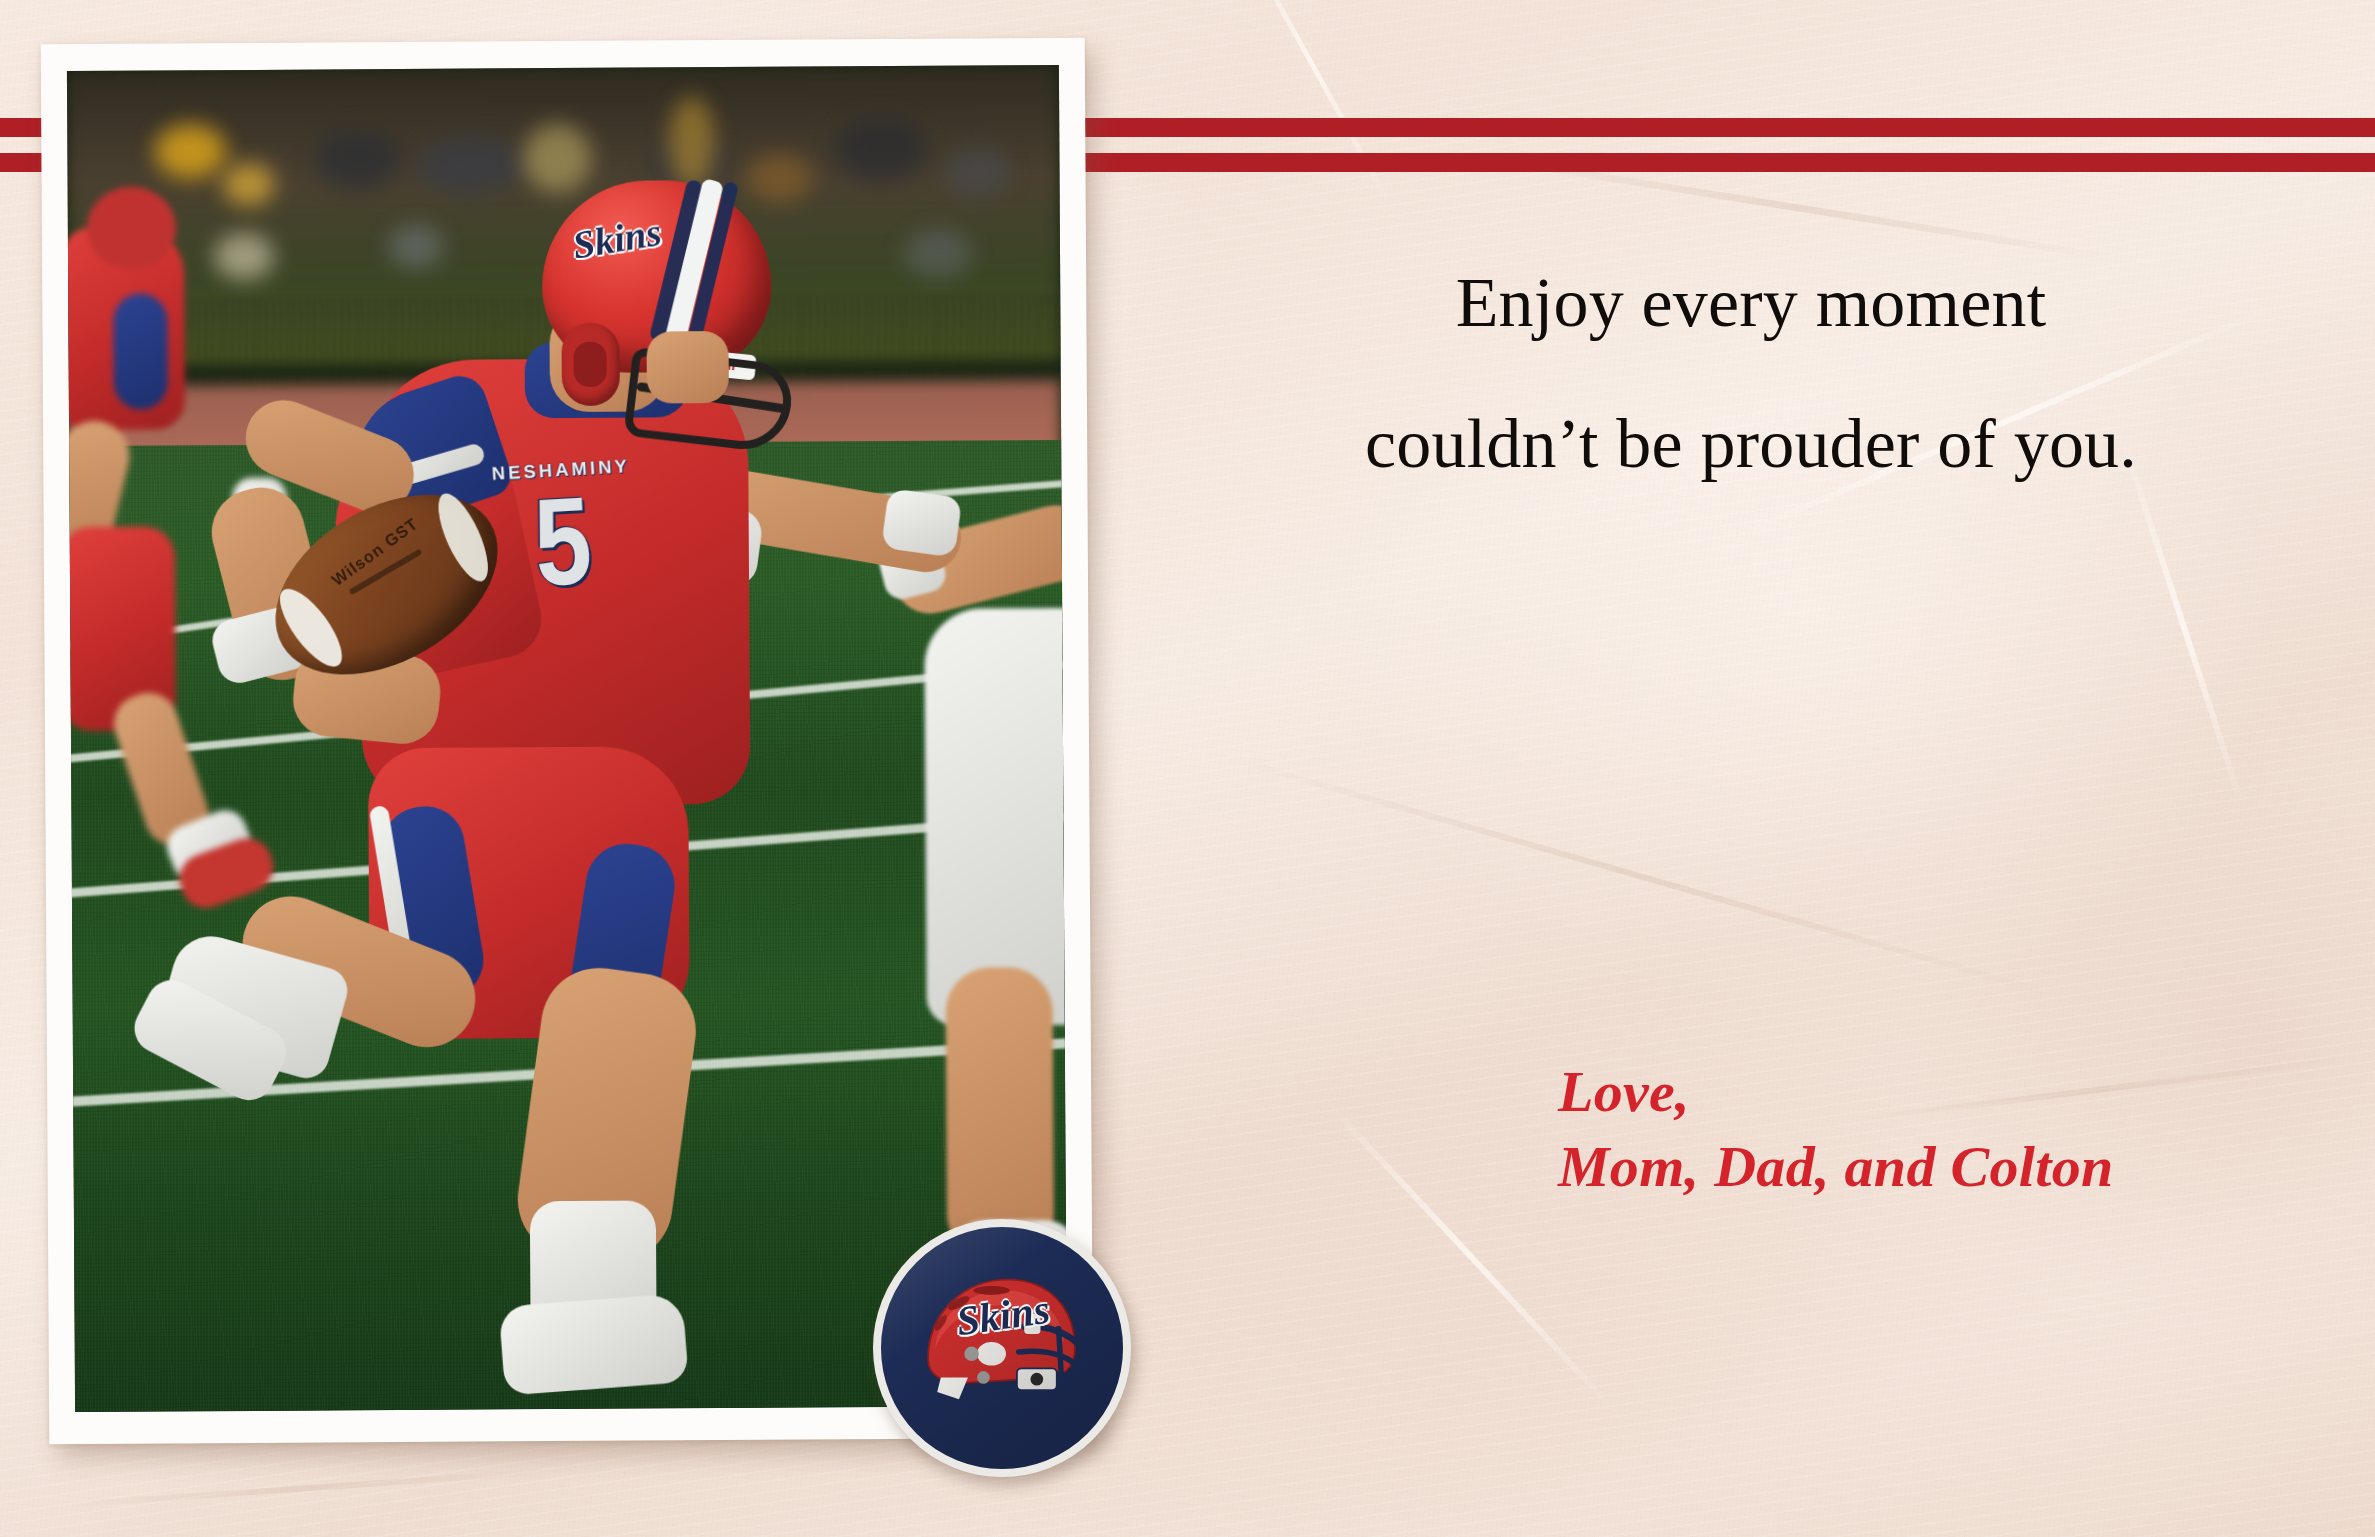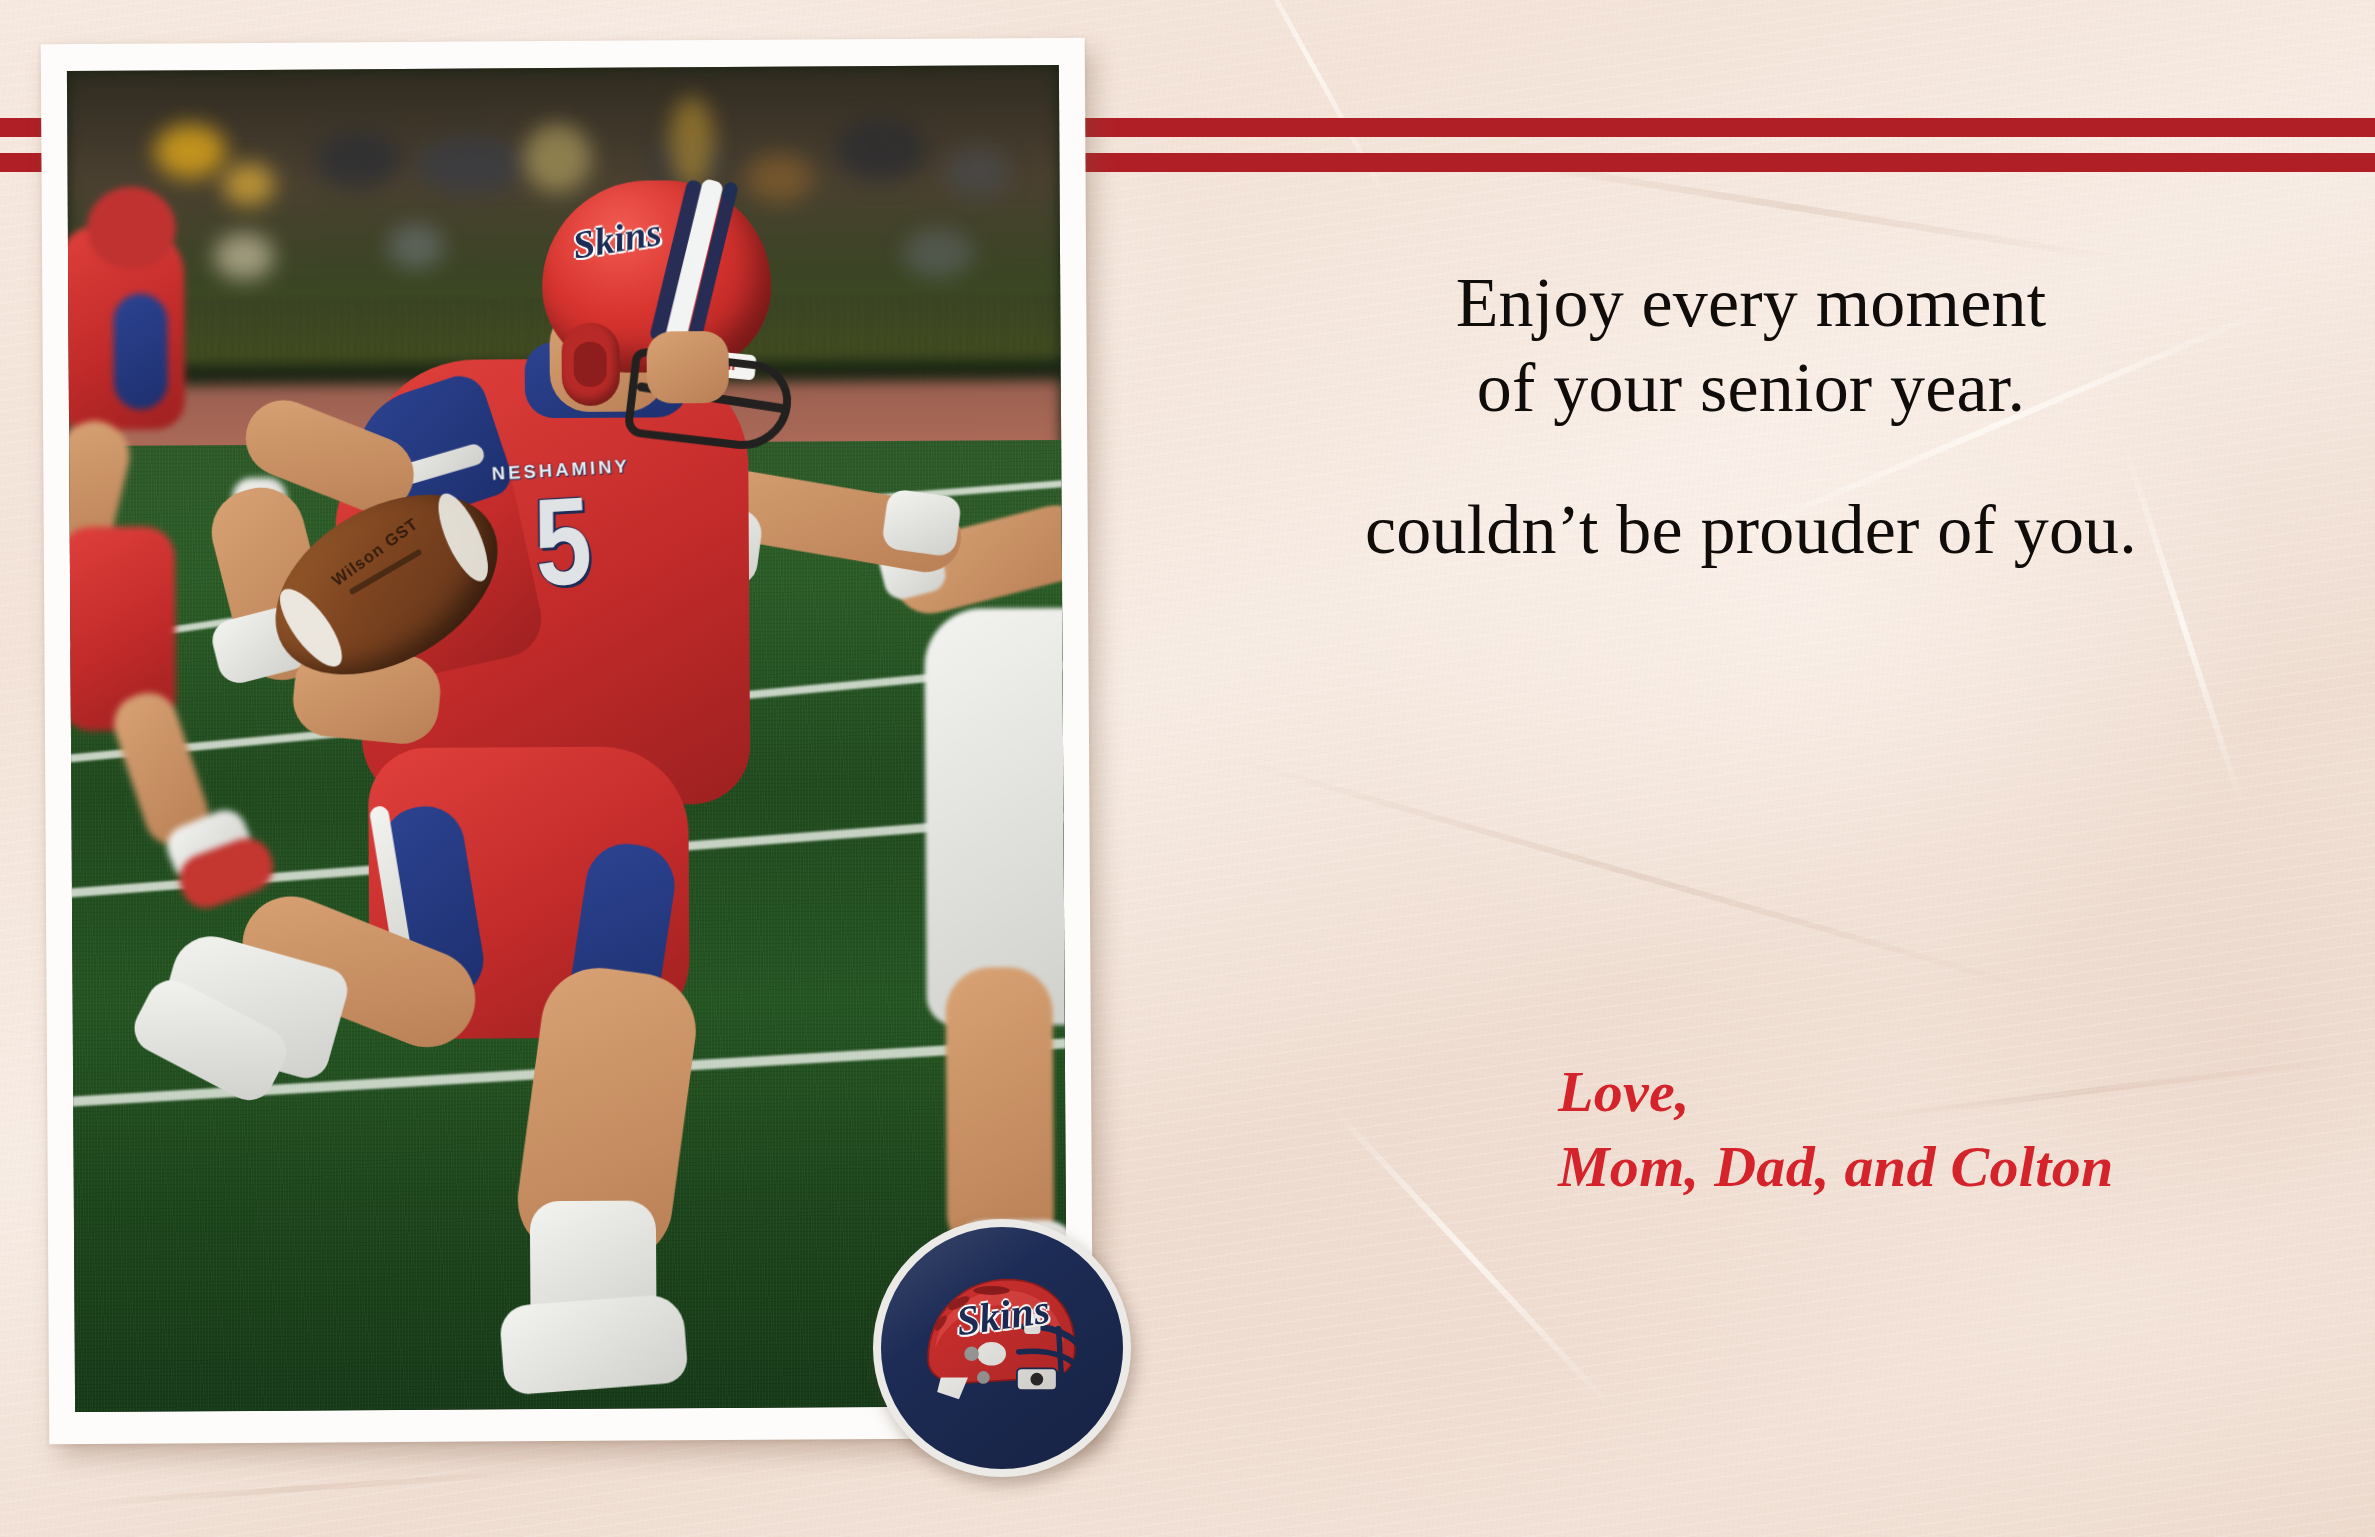--- a/index.html
+++ b/index.html
@@ -280,21 +280,20 @@
     </svg>
     <div style="position:absolute;left:64px;top:64px;width:116px;text-align:center;
                 font-family:'Liberation Serif',serif;font-style:italic;font-weight:bold;
                 font-size:41px;color:#1d2c56;transform:rotate(-8deg);
                 text-shadow:0 0 2.9px #fff, 1.9px 1.9px 0 #fff, -1.9px 0 0 #fff, 0 -1.9px 0 #fff, 0 1.9px 0 #fff;">Skins</div>
     <div class="sheen"></div>
   </div>
 
   <div class="msg">
     <div>Enjoy every moment</div>
-    <div>of your senior year.</div>
     <span class="gap"></span>
     <div>couldn’t be prouder of you.</div>
   </div>
 
   <div class="sig">
     <div>Love,</div>
     <div>Mom, Dad, and Colton</div>
   </div>
 
 </div>

